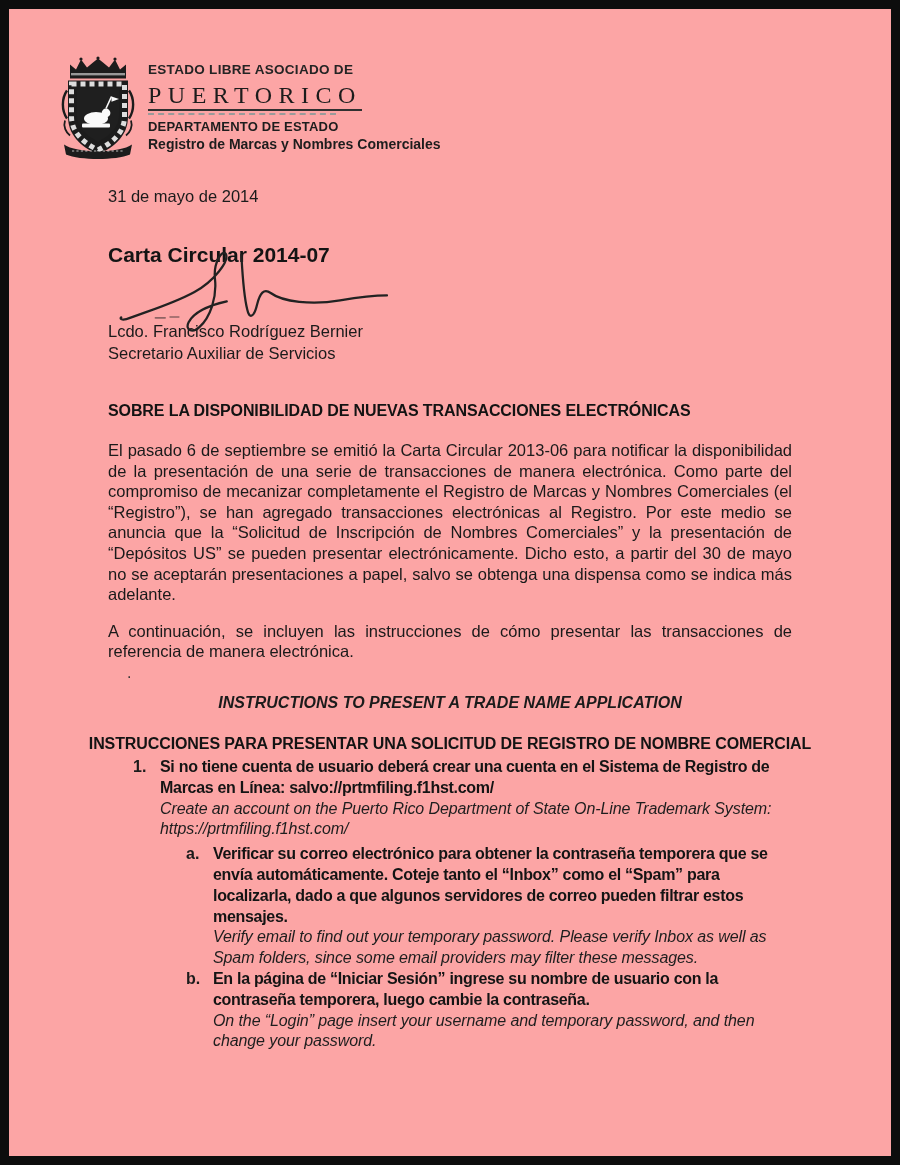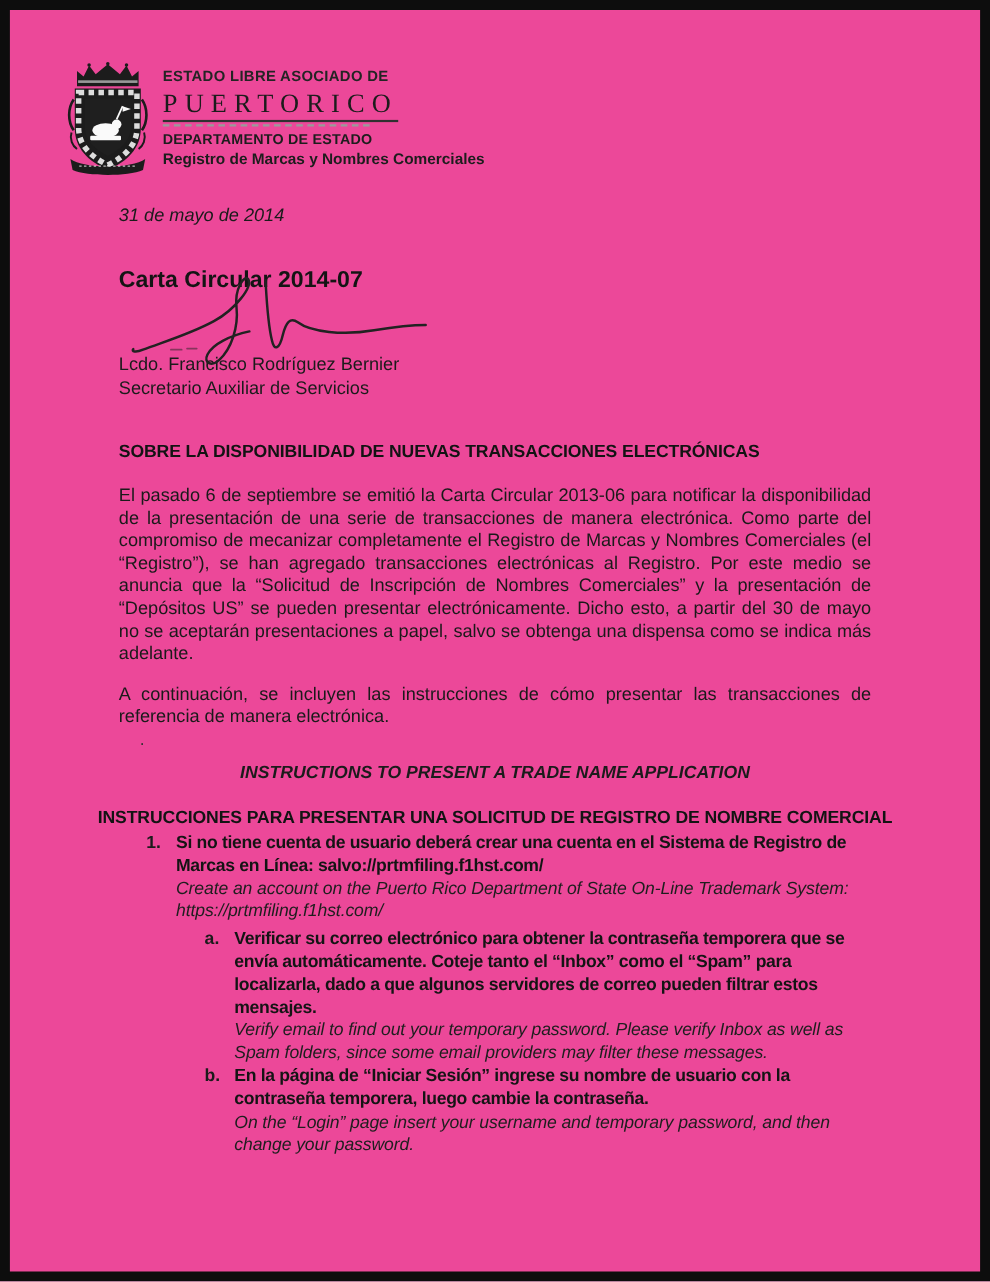--- a/index.html
+++ b/index.html
@@ -1,19 +1,19 @@
 <!DOCTYPE html>
 <html><head>
 <meta charset="utf-8">
 <style>
   html,body{margin:0;padding:0;background:#fff;}
   .page{
     position:relative;
     width:900px;height:1165px;
-    background:#ec4899;
+    background:#fca5a5;
     box-shadow:inset 0 0 0 9px #0d0d0d;
     overflow:hidden;
     font-family:"Liberation Sans","DejaVu Sans",sans-serif;
     color:#1b1b1b;
   }
   
   .crest{position:absolute;left:60px;top:56px;width:76px;height:105px;}
   .masthead{position:absolute;left:148px;top:63px;line-height:1;}
   .mh-line1{font-size:13.5px;font-weight:600;letter-spacing:.3px;color:#242424;}
   .mh-title{
@@ -21,21 +21,21 @@
     font-family:"Liberation Serif","DejaVu Serif",serif;
     font-size:24px;letter-spacing:6.5px;color:#1c1c1c;
     margin-top:6px;padding-bottom:2px;
     border-bottom:2.5px solid #303030;
     text-align:right;
   }
   .mh-dashes{width:188px;height:0;border-top:2px dashed #9a9a9a;margin-top:2px;}
   .mh-line3{font-size:13px;font-weight:700;letter-spacing:.2px;margin-top:5px;color:#1d1d1d;}
   .mh-line4{font-size:14px;font-weight:700;margin-top:4px;color:#1d1d1d;}
   
-  .date{position:absolute;left:108px;top:187px;font-size:16.5px;font-style:italic;}
+  .date{position:absolute;left:108px;top:187px;font-size:16.5px;}
   .reference{position:absolute;left:108px;top:243px;font-size:21px;font-weight:700;color:#141414;text-align:center;}
   .signature{position:absolute;left:112px;top:249px;width:292px;height:86px;z-index:2;}
   .signer-name{position:absolute;left:108px;top:322px;font-size:16.5px;}
   .signer-title{position:absolute;left:108px;top:344px;font-size:16.5px;}
   
   .flow{position:absolute;left:108px;top:402px;width:684px;}
   .subject{font-size:16px;font-weight:700;letter-spacing:-.1px;color:#131313;margin-bottom:20px;}
   .para{font-size:16.5px;line-height:20.6px;text-align:justify;color:#1a1a1a;}
   .para1{margin-bottom:16px;}
   .para2{margin-bottom:2px;}

